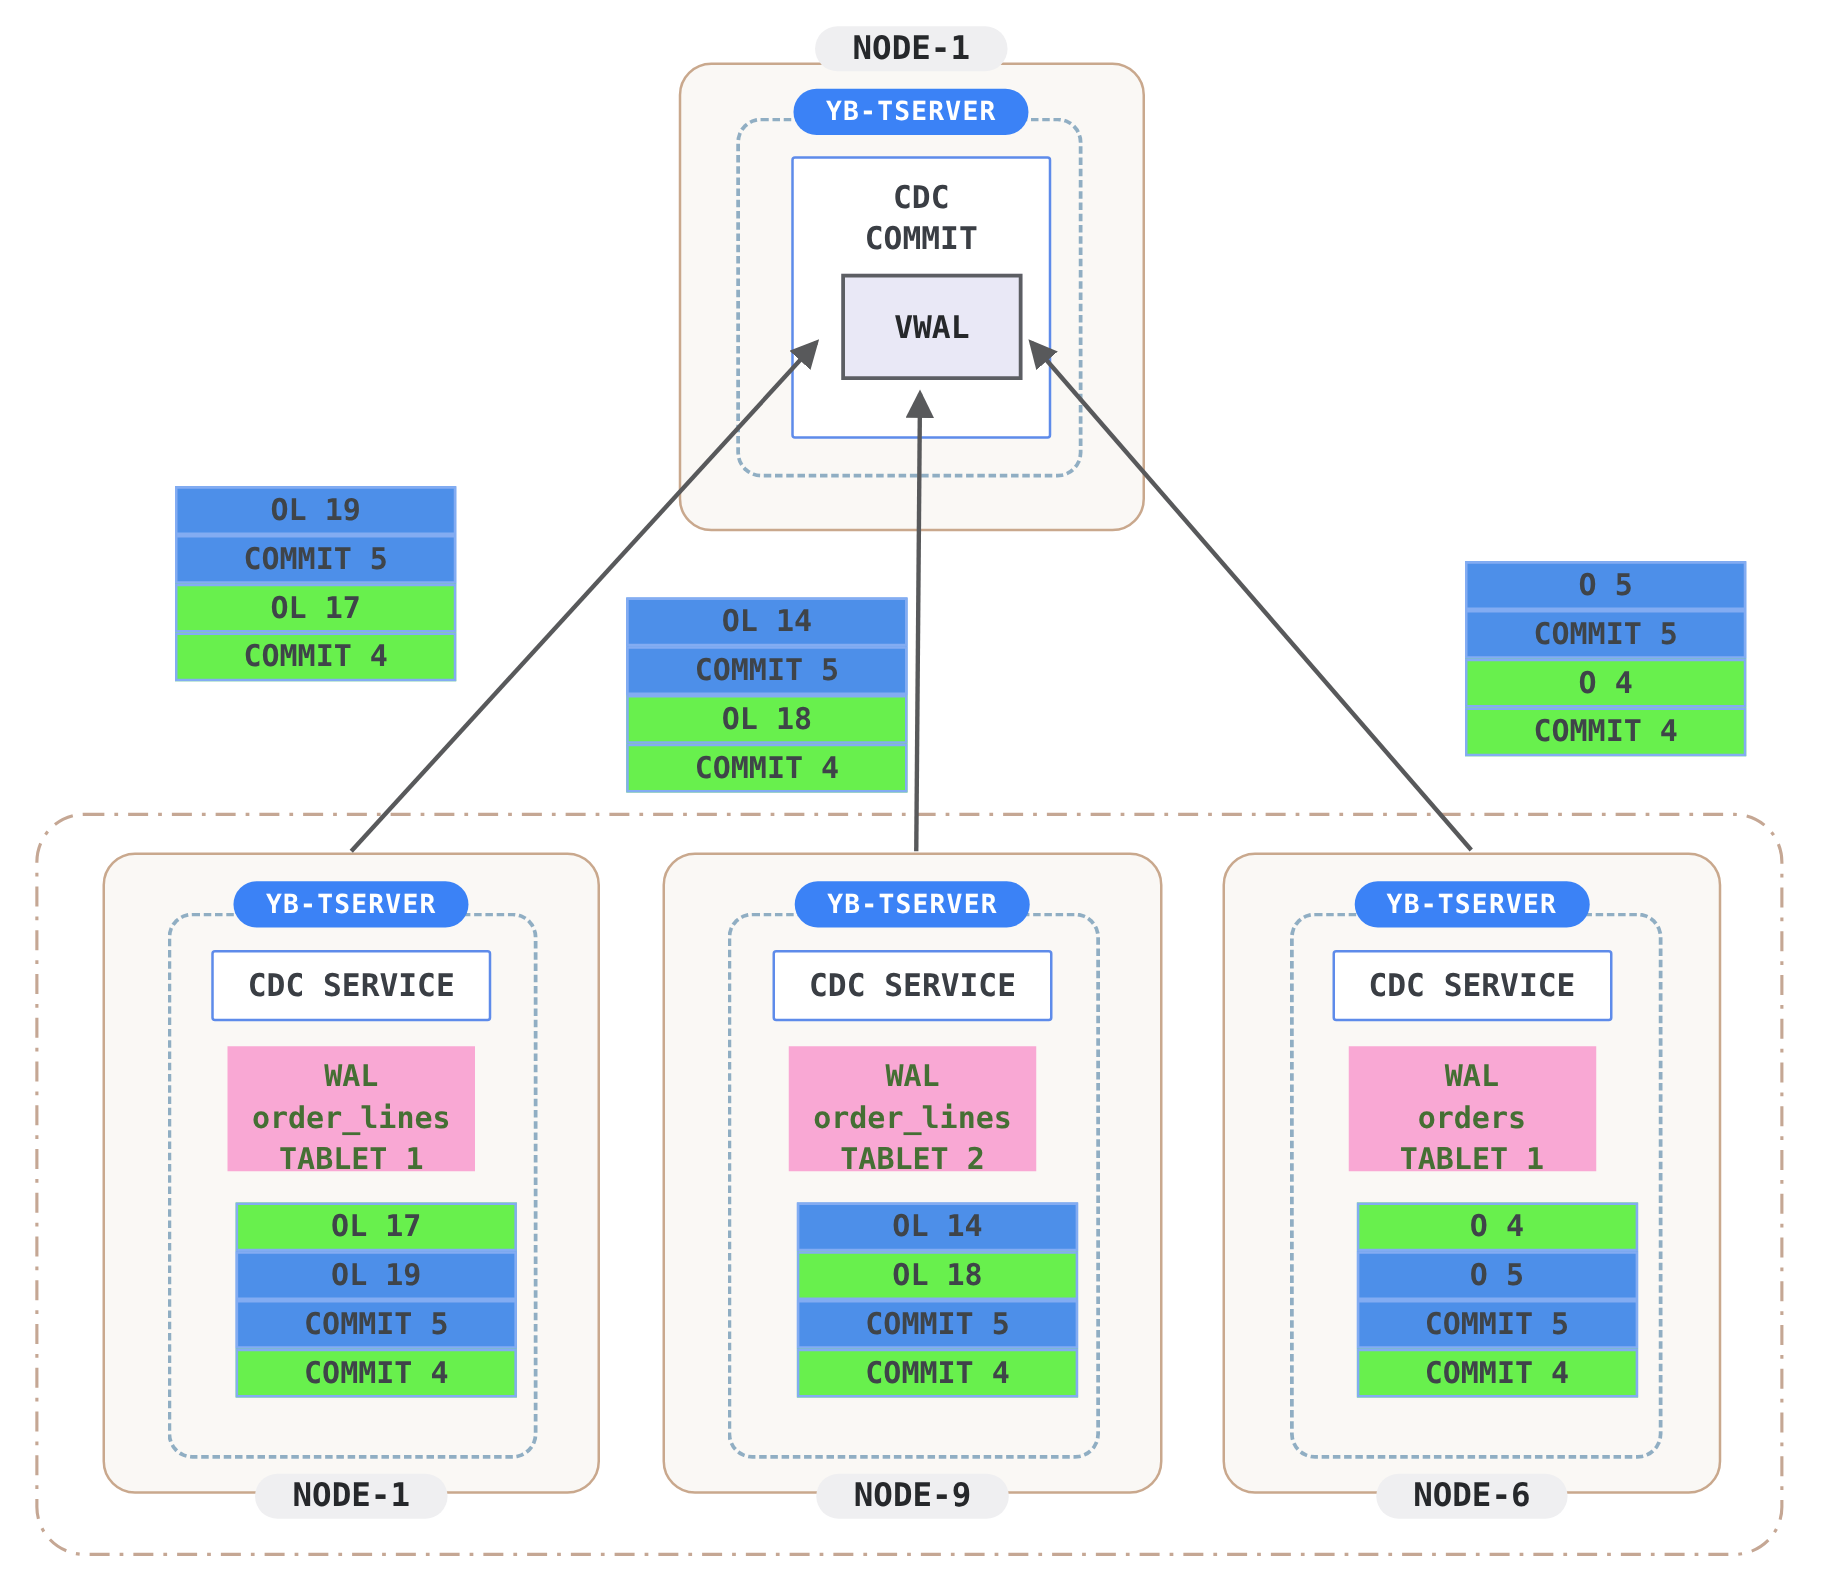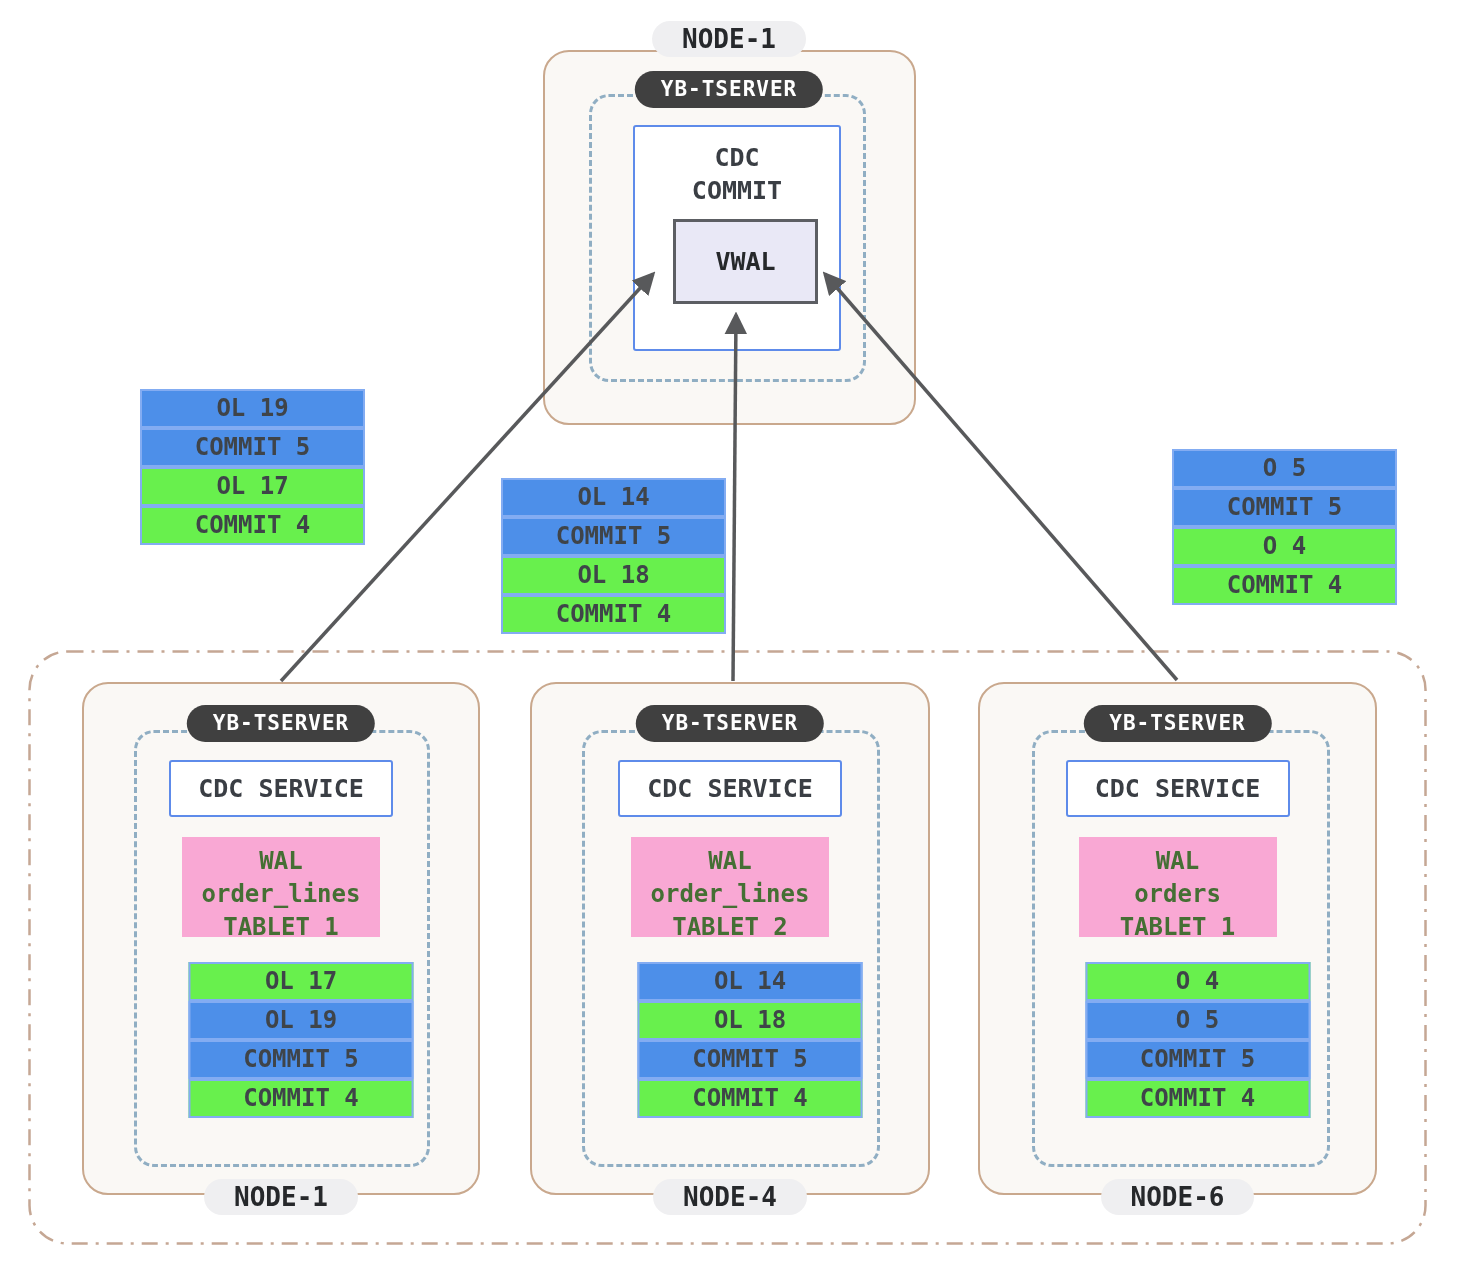--- a/index.html
+++ b/index.html
@@ -31,21 +31,21 @@
     font-weight: bold;
     text-align: center;
     white-space: nowrap;
     z-index: 3;
   }
   .yb-pill {
     position: absolute;
     height: 37px;
     line-height: 37px;
     padding: 0 26px;
-    background: #404040;
+    background: #3b82f6;
     border-radius: 19px;
     color: #ffffff;
     font-size: 21px;
     font-weight: bold;
     letter-spacing: 1px;
     text-align: left;
     white-space: nowrap;
     z-index: 3;
   }
   .dashed-box {
@@ -179,21 +179,21 @@
       <div>WAL</div>
       <div>order_lines</div>
       <div>TABLET 2</div>
     </div>
     <div class="stack" style="left:50%; top:278px; transform:translateX(-50%);">
       <div class="bar" data-color="blue">OL 14</div>
       <div class="bar" data-color="green">OL 18</div>
       <div class="bar" data-color="blue">COMMIT 5</div>
       <div class="bar" data-color="green">COMMIT 4</div>
     </div>
-    <div class="node-pill" style="left:50%; top:495px; transform:translateX(-50%);">NODE-4</div>
+    <div class="node-pill" style="left:50%; top:495px; transform:translateX(-50%);">NODE-9</div>
   </div>
 
   <div class="node-box" style="left:978px; top:682px; width:399px; height:513px;">
     <div class="dashed-box" style="left:52px; top:46px; width:298px; height:437px;"></div>
     <div class="yb-pill" style="left:50%; top:21px; transform:translateX(-50%);">YB-TSERVER</div>
     <div class="cdc-box" style="left:50%; top:76px; transform:translateX(-50%); width:224px; height:57px; line-height:53px;">CDC SERVICE</div>
     <div class="wal-box" style="left:50%; top:153px; transform:translateX(-50%); width:198px; height:100px;">
       <div>WAL</div>
       <div>orders</div>
       <div>TABLET 1</div>

